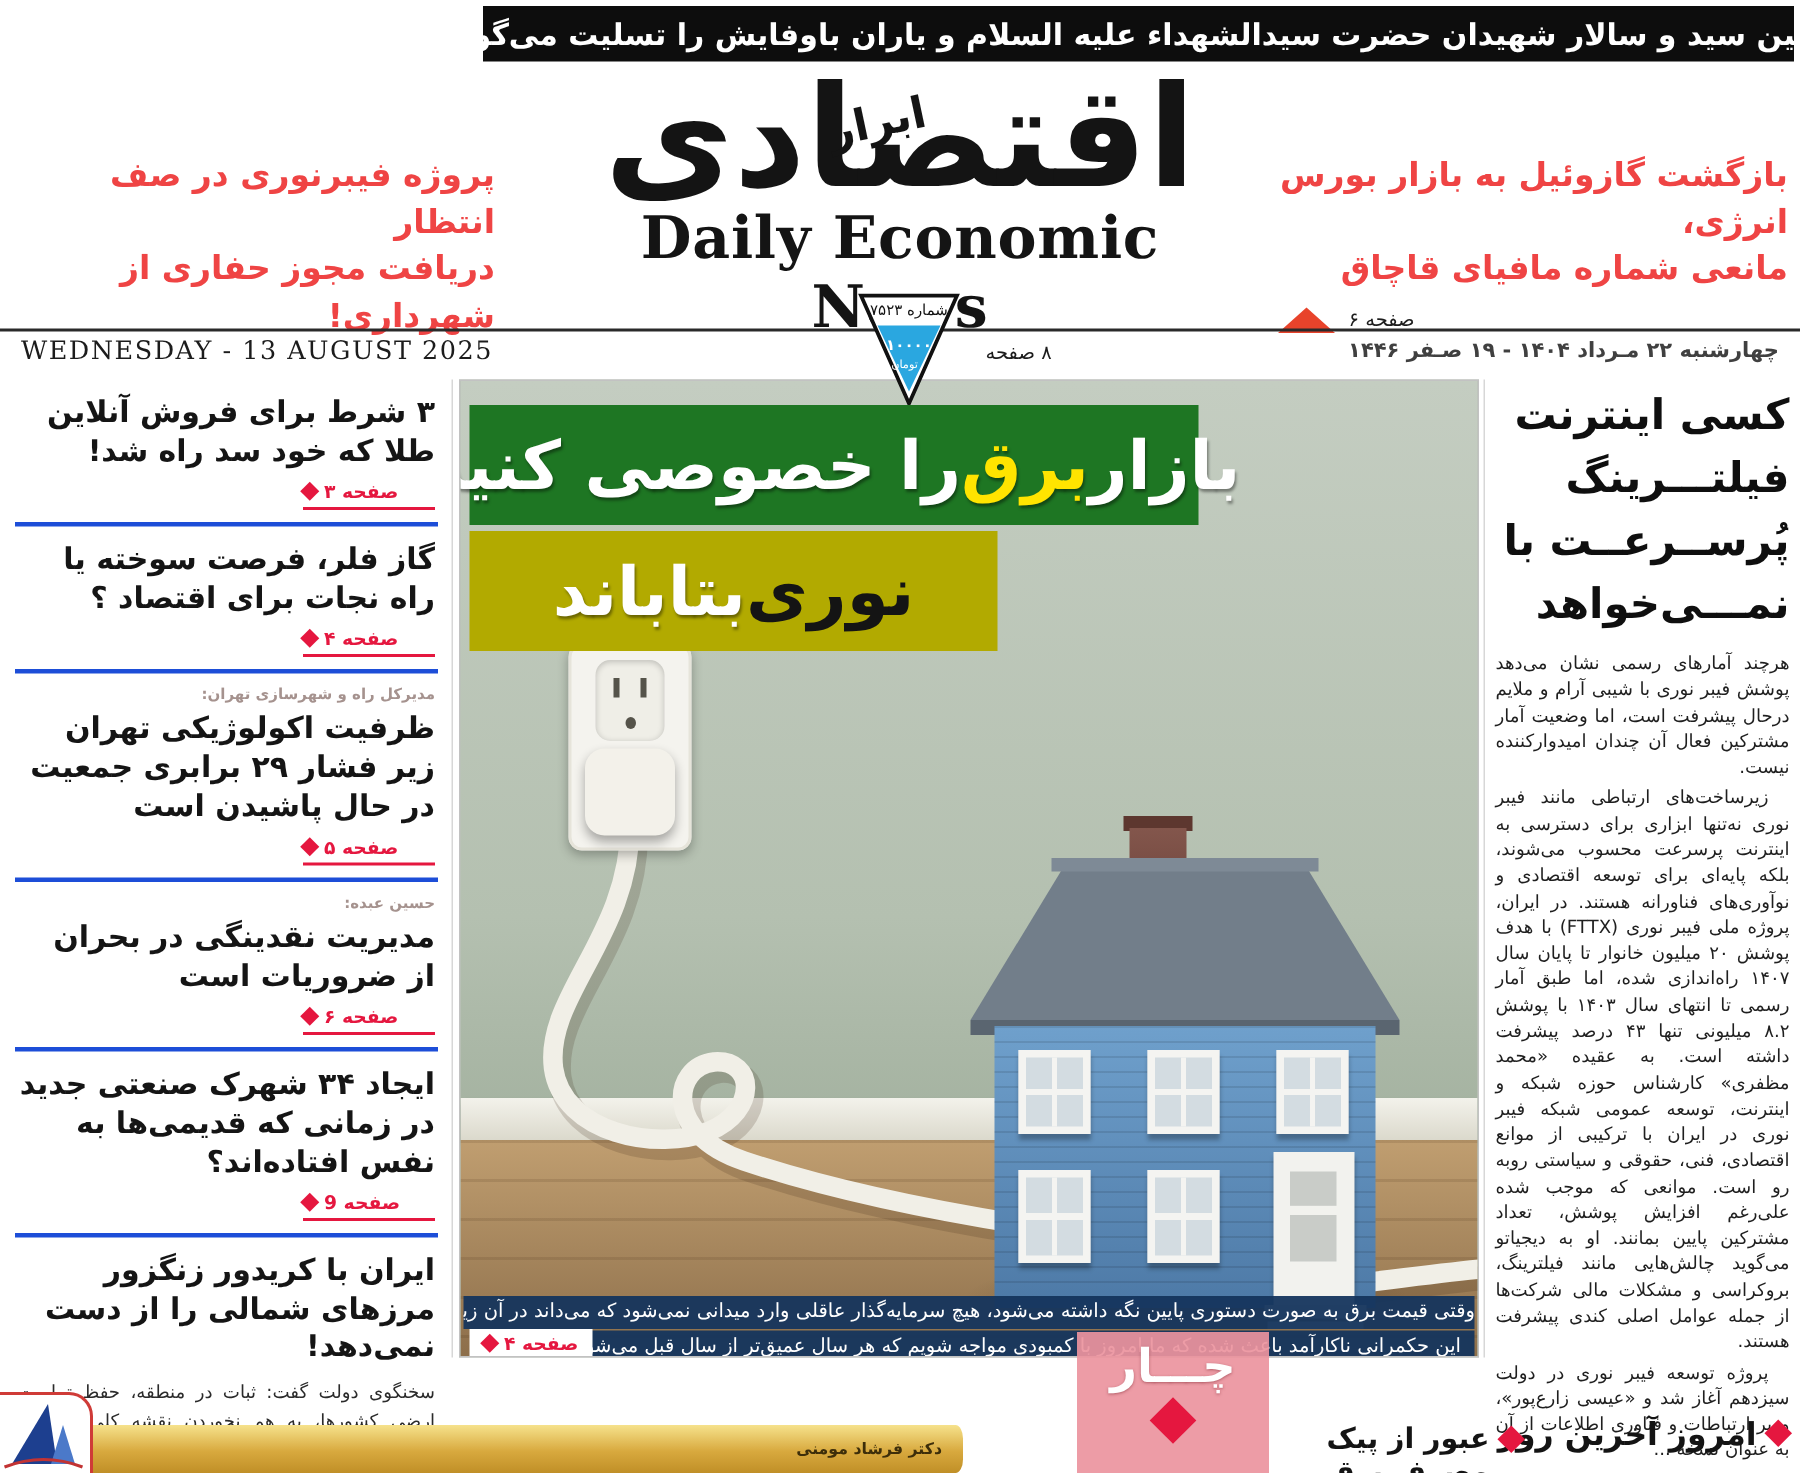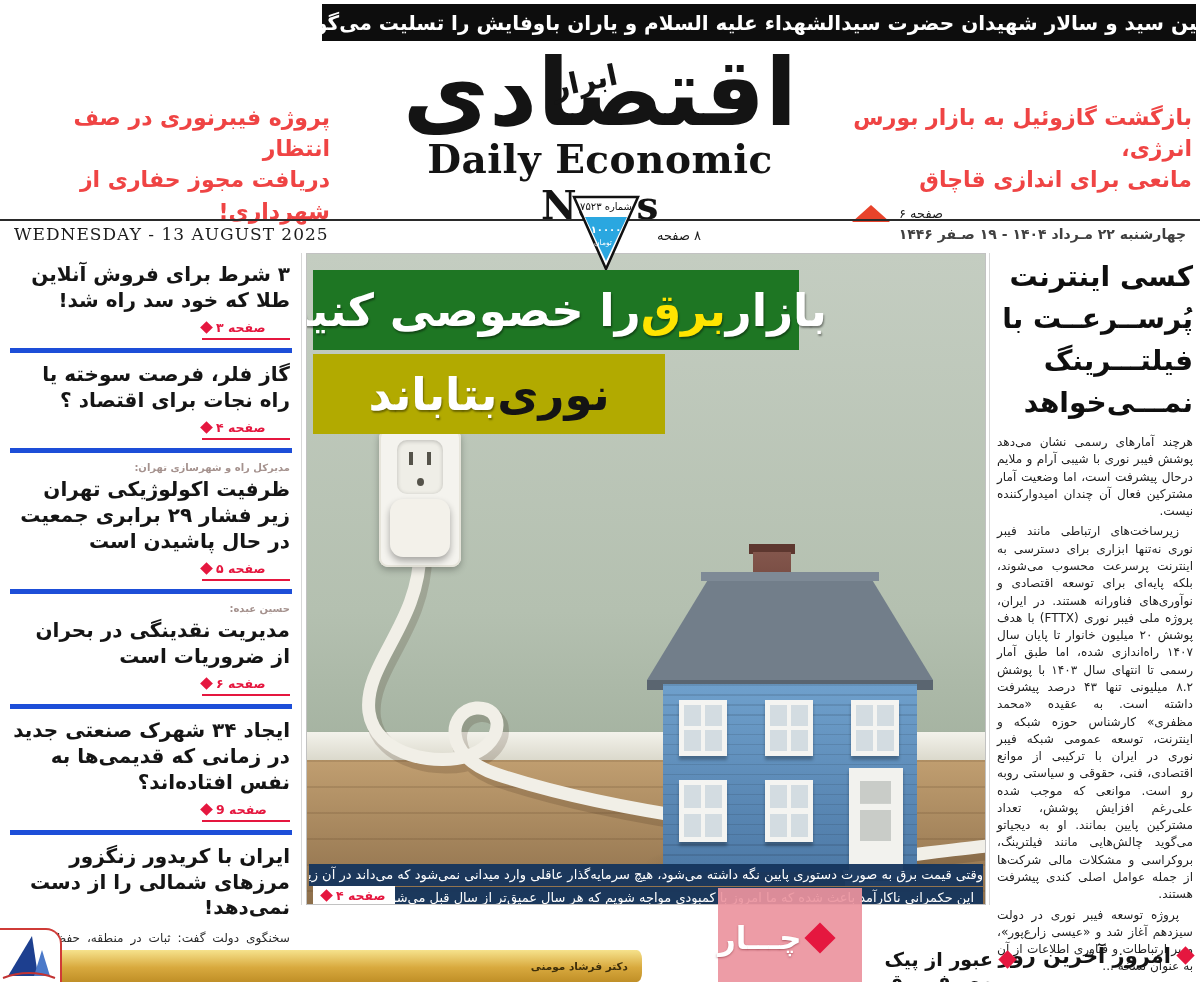--- a/index.html
+++ b/index.html
@@ -27,21 +27,21 @@
 
   
   .date-rule{position:absolute;left:0;top:219px;width:1200px;height:2px;background:#2a2a2a}
   .date-en{position:absolute;left:14px;top:224px;font-family:"DejaVu Serif","Liberation Serif",serif;font-size:17px;letter-spacing:1px;color:#1c1c1c}
   .date-fa{position:absolute;right:14px;top:226px;font-size:14px;font-weight:bold;color:#404040;direction:rtl}
   .pages-count{position:absolute;left:657px;top:228px;font-size:13px;color:#1c1c1c;direction:rtl}
   .badge{position:absolute;left:572px;top:195px;z-index:6}
 
   
   .left-col{position:absolute;left:0;top:253px;width:300px;padding:0 8px 0 10px;direction:rtl}
-  .lc-item{padding:9px 2px 8px;border-bottom:5px solid #1d4ed8}
+  .lc-item{padding:9px 2px 8px;border-bottom:3px solid #1d4ed8}
   .lc-item:last-child{border-bottom:none}
   .lc-kicker{font-size:10px;font-weight:bold;color:#a5928e;margin-bottom:4px;text-align:right}
   .lc-title{font-size:20px;font-weight:bold;line-height:1.28;color:#151515;text-align:right}
   .lc-body{font-size:12.1px;line-height:1.55;color:#2b2b2b;text-align:justify;margin-top:8px}
   .lc-body .bold{font-weight:bold}
   .pagetag{direction:ltr;display:flex;align-items:center;gap:5px;margin-top:7px;border-bottom:2px solid #e5173f;
     width:88px;padding-bottom:3px;font-size:12.5px;font-weight:bold;color:#e5173f}
   .dm{width:9px;height:9px;background:#e5173f;transform:rotate(45deg);flex:none}
 
   .div-v1{position:absolute;left:301px;top:253px;width:1px;height:652px;background:#d7d7d7}
@@ -102,22 +102,22 @@
 
   
   .teaser{position:absolute;display:flex;direction:rtl;align-items:flex-start;gap:8px;font-weight:bold;color:#141414}
   .teaser .dm{width:13px;height:13px;margin-top:5px}
   .teaser1{right:8px;top:944px;font-size:21px}
   .teaser2{left:858px;top:948px;font-size:19px;width:156px}
   .gold{position:absolute;left:52px;top:950px;width:590px;height:32px;direction:rtl;display:flex;align-items:center;
     padding:0 14px;background:linear-gradient(180deg,#f6e28c,#d8a93e 55%,#c08f27);border-radius:5px/9px}
   .gold .byline{font-size:10.5px;font-weight:bold;color:#3d2e0a}
   .sail{position:absolute;left:0;top:928px;width:62px;height:54px;background:#fff;border:2px solid #cf3b37;border-left:none;border-bottom:none;border-radius:0 16px 0 0}
-  .stamp{position:absolute;left:718px;top:888px;width:144px;height:94px;background:rgba(236,148,158,.92);
-    display:flex;flex-direction:row;align-items:center;padding-top:5px;gap:7px;z-index:9}
+  .stamp{position:absolute;left:718px;top:888px;width:128px;height:94px;background:rgba(236,148,158,.92);
+    display:flex;flex-direction:column;align-items:center;padding-top:5px;gap:7px;z-index:9}
   .stamp-text{color:#fff;font-size:31px;font-weight:bold;text-shadow:0 1px 2px rgba(120,30,40,.5)}
   .stamp-dm{width:22px;height:22px;background:#e5173f;transform:rotate(45deg)}
 </style>
 </head>
 <body>
 
 <div class="page">
 
   <div class="top-banner">اربعین سید و سالار شهیدان حضرت سیدالشهداء علیه السلام و یاران باوفایش را تسلیت می‌گوییم</div>
 
@@ -127,21 +127,21 @@
     <div class="logo-en">Daily Economic News</div>
   </div>
 
   <div class="story-top story-tl">
     <div class="line">پروژه فیبرنوری در صف انتظار</div>
     <div class="line">دریافت مجوز حفاری از شهرداری!</div>
   </div>
 
   <div class="story-top story-tr">
     <div class="line">بازگشت گازوئیل به بازار بورس انرژی،</div>
-    <div class="line">مانعی برای اندازی قاچاق</div>
+    <div class="line">مانعی شماره مافیای قاچاق</div>
     <div class="marker">
       <span class="tri"></span>
       <span class="mtext">صفحه ۶</span>
     </div>
   </div>
 
   <div class="date-rule"></div>
   <div class="date-en">WEDNESDAY - 13 AUGUST 2025</div>
   <div class="pages-count">۸ صفحه</div>
   <div class="date-fa">چهارشنبه ۲۲ مـرداد ۱۴۰۴ - ۱۹ صـفر ۱۴۴۶</div>
@@ -257,22 +257,22 @@
     <div class="cap2">این حکمرانی ناکارآمد باعث شده که ما امروز با کمبودی مواجه شویم که هر سال عمیق‌تر از سال قبل می‌شود.</div>
     <div class="cap-page">
         <span class="dm"></span>
         <span>صفحه ۴</span>
       </div>
   </div>
 
   <div class="right-col">
     <div class="rc-headline">
       <div>کسی اینترنت</div>
+      <div>فیلتـــرینگ</div>
       <div>پُرســرعــت با</div>
-      <div>فیلتـــرینگ</div>
       <div>نمـــی‌خواهد</div>
     </div>
     <div class="rc-body">
       <p>هرچند آمارهای رسمی نشان می‌دهد پوشش فیبر نوری با شیبی آرام و ملایم درحال پیشرفت است، اما وضعیت آمار مشترکین فعال آن چندان امیدوارکننده نیست.</p>
       <p class="ind">زیرساخت‌های ارتباطی مانند فیبر نوری نه‌تنها ابزاری برای دسترسی به اینترنت پرسرعت محسوب می‌شوند، بلکه پایه‌ای برای توسعه اقتصادی و نوآوری‌های فناورانه هستند. در ایران، پروژه ملی فیبر نوری (FTTX) با هدف پوشش ۲۰ میلیون خانوار تا پایان سال ۱۴۰۷ راه‌اندازی شده، اما طبق آمار رسمی تا انتهای سال ۱۴۰۳ با پوشش ۸.۲ میلیونی تنها ۴۳ درصد پیشرفت داشته است. به عقیده «محمد مظفری» کارشناس حوزه شبکه و اینترنت، توسعه عمومی شبکه فیبر نوری در ایران با ترکیبی از موانع اقتصادی، فنی، حقوقی و سیاستی روبه رو است. موانعی که موجب شده علی‌رغم افزایش پوشش، تعداد مشترکین پایین بمانند. او به دیجیاتو می‌گوید چالش‌هایی مانند فیلترینگ، بروکراسی و مشکلات مالی شرکت‌ها از جمله عوامل اصلی کندی پیشرفت هستند.</p>
       <p class="ind">پروژه توسعه فیبر نوری در دولت سیزدهم آغاز شد و «عیسی زارع‌پور»، وزیر ارتباطات و فناوری اطلاعات از آن به عنوان نسخه ...</p>
     </div>
 
   </div>
 

